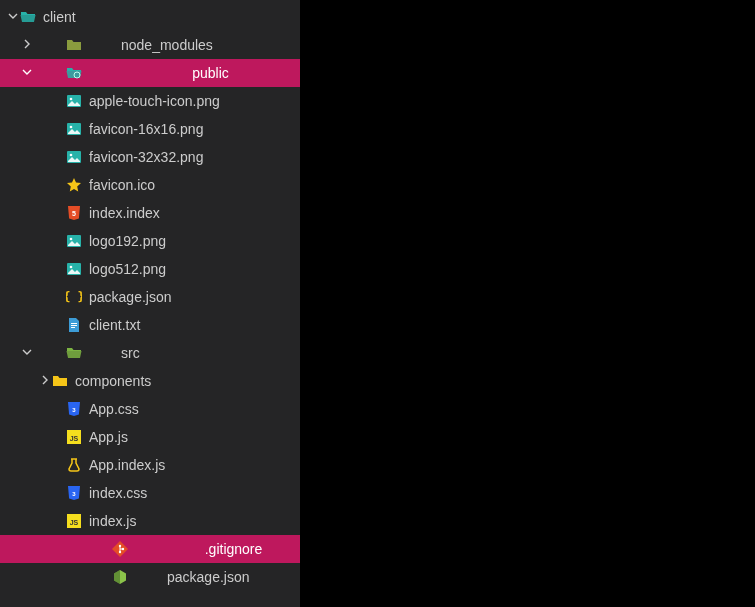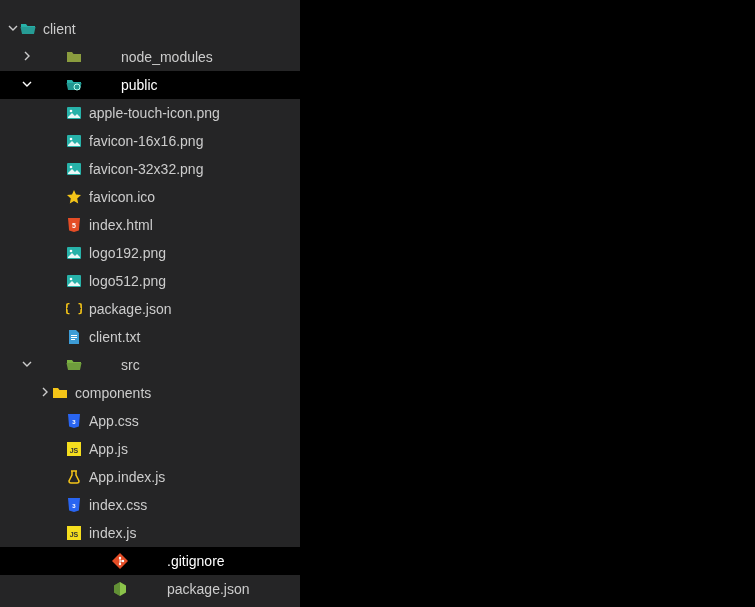--- a/index.html
+++ b/index.html
@@ -10,38 +10,39 @@
     font-family: "Segoe UI", Arial, sans-serif;
     font-size: 14px;
     background: #000;
     color: #ccc;
     overflow: hidden;
   }
   .sidebar {
     width: 300px;
     background: #252526;
     height: 100%;
-    padding-top: 15px;
+    padding-top: 3px;
     overflow-y: auto;
   }
   .editor-area {
     flex: 1;
     background: #000;
   }
   .row {
     display: flex;
     align-items: center;
     height: 28px;
     cursor: pointer;
     white-space: nowrap;
     color: #cccccc;
   }
   .row.selected {
-    background: #000000;
+    background: #be185d;
     color: #ffffff;
+    text-align: center;
   }
   .row .chevron {
     width: 14px;
     text-align: center;
     font-size: 11px;
     color: #cccccc;
     flex-shrink: 0;
   }
   .row.selected .chevron { color: #fff; }
   .row .icon {
@@ -154,21 +155,21 @@
     </div>
     <div class="row depth-2">
       <span class="chevron" style="width: 14px;"></span>
       <span style="width: 14px; display: inline-block;"></span>
       <span class="icon">
         <svg viewBox="0 0 16 16">
           <path fill="#e44d26" d="M2 1h12l-1.1 12.5L8 15l-4.9-1.5z"></path>
           <text x="8" y="11" font-size="7" text-anchor="middle" fill="#fff" font-family="Arial" font-weight="bold">5</text>
         </svg>
       </span>
-      <span class="label file-label">index.html</span>
+      <span class="label file-label">index.index</span>
     </div>
     <div class="row depth-2">
       <span class="chevron" style="width: 14px;"></span>
       <span style="width: 14px; display: inline-block;"></span>
       <span class="icon">
         <svg viewBox="0 0 16 16">
           <rect x="1" y="2" width="14" height="12" rx="1" fill="#27b2a9"></rect>
           <circle cx="5" cy="6" r="1.3" fill="#fff"></circle>
           <path d="M2 12l4-4 3 3 2-2 3 3v1H2z" fill="#fff" opacity="0.9"></path>
         </svg>

